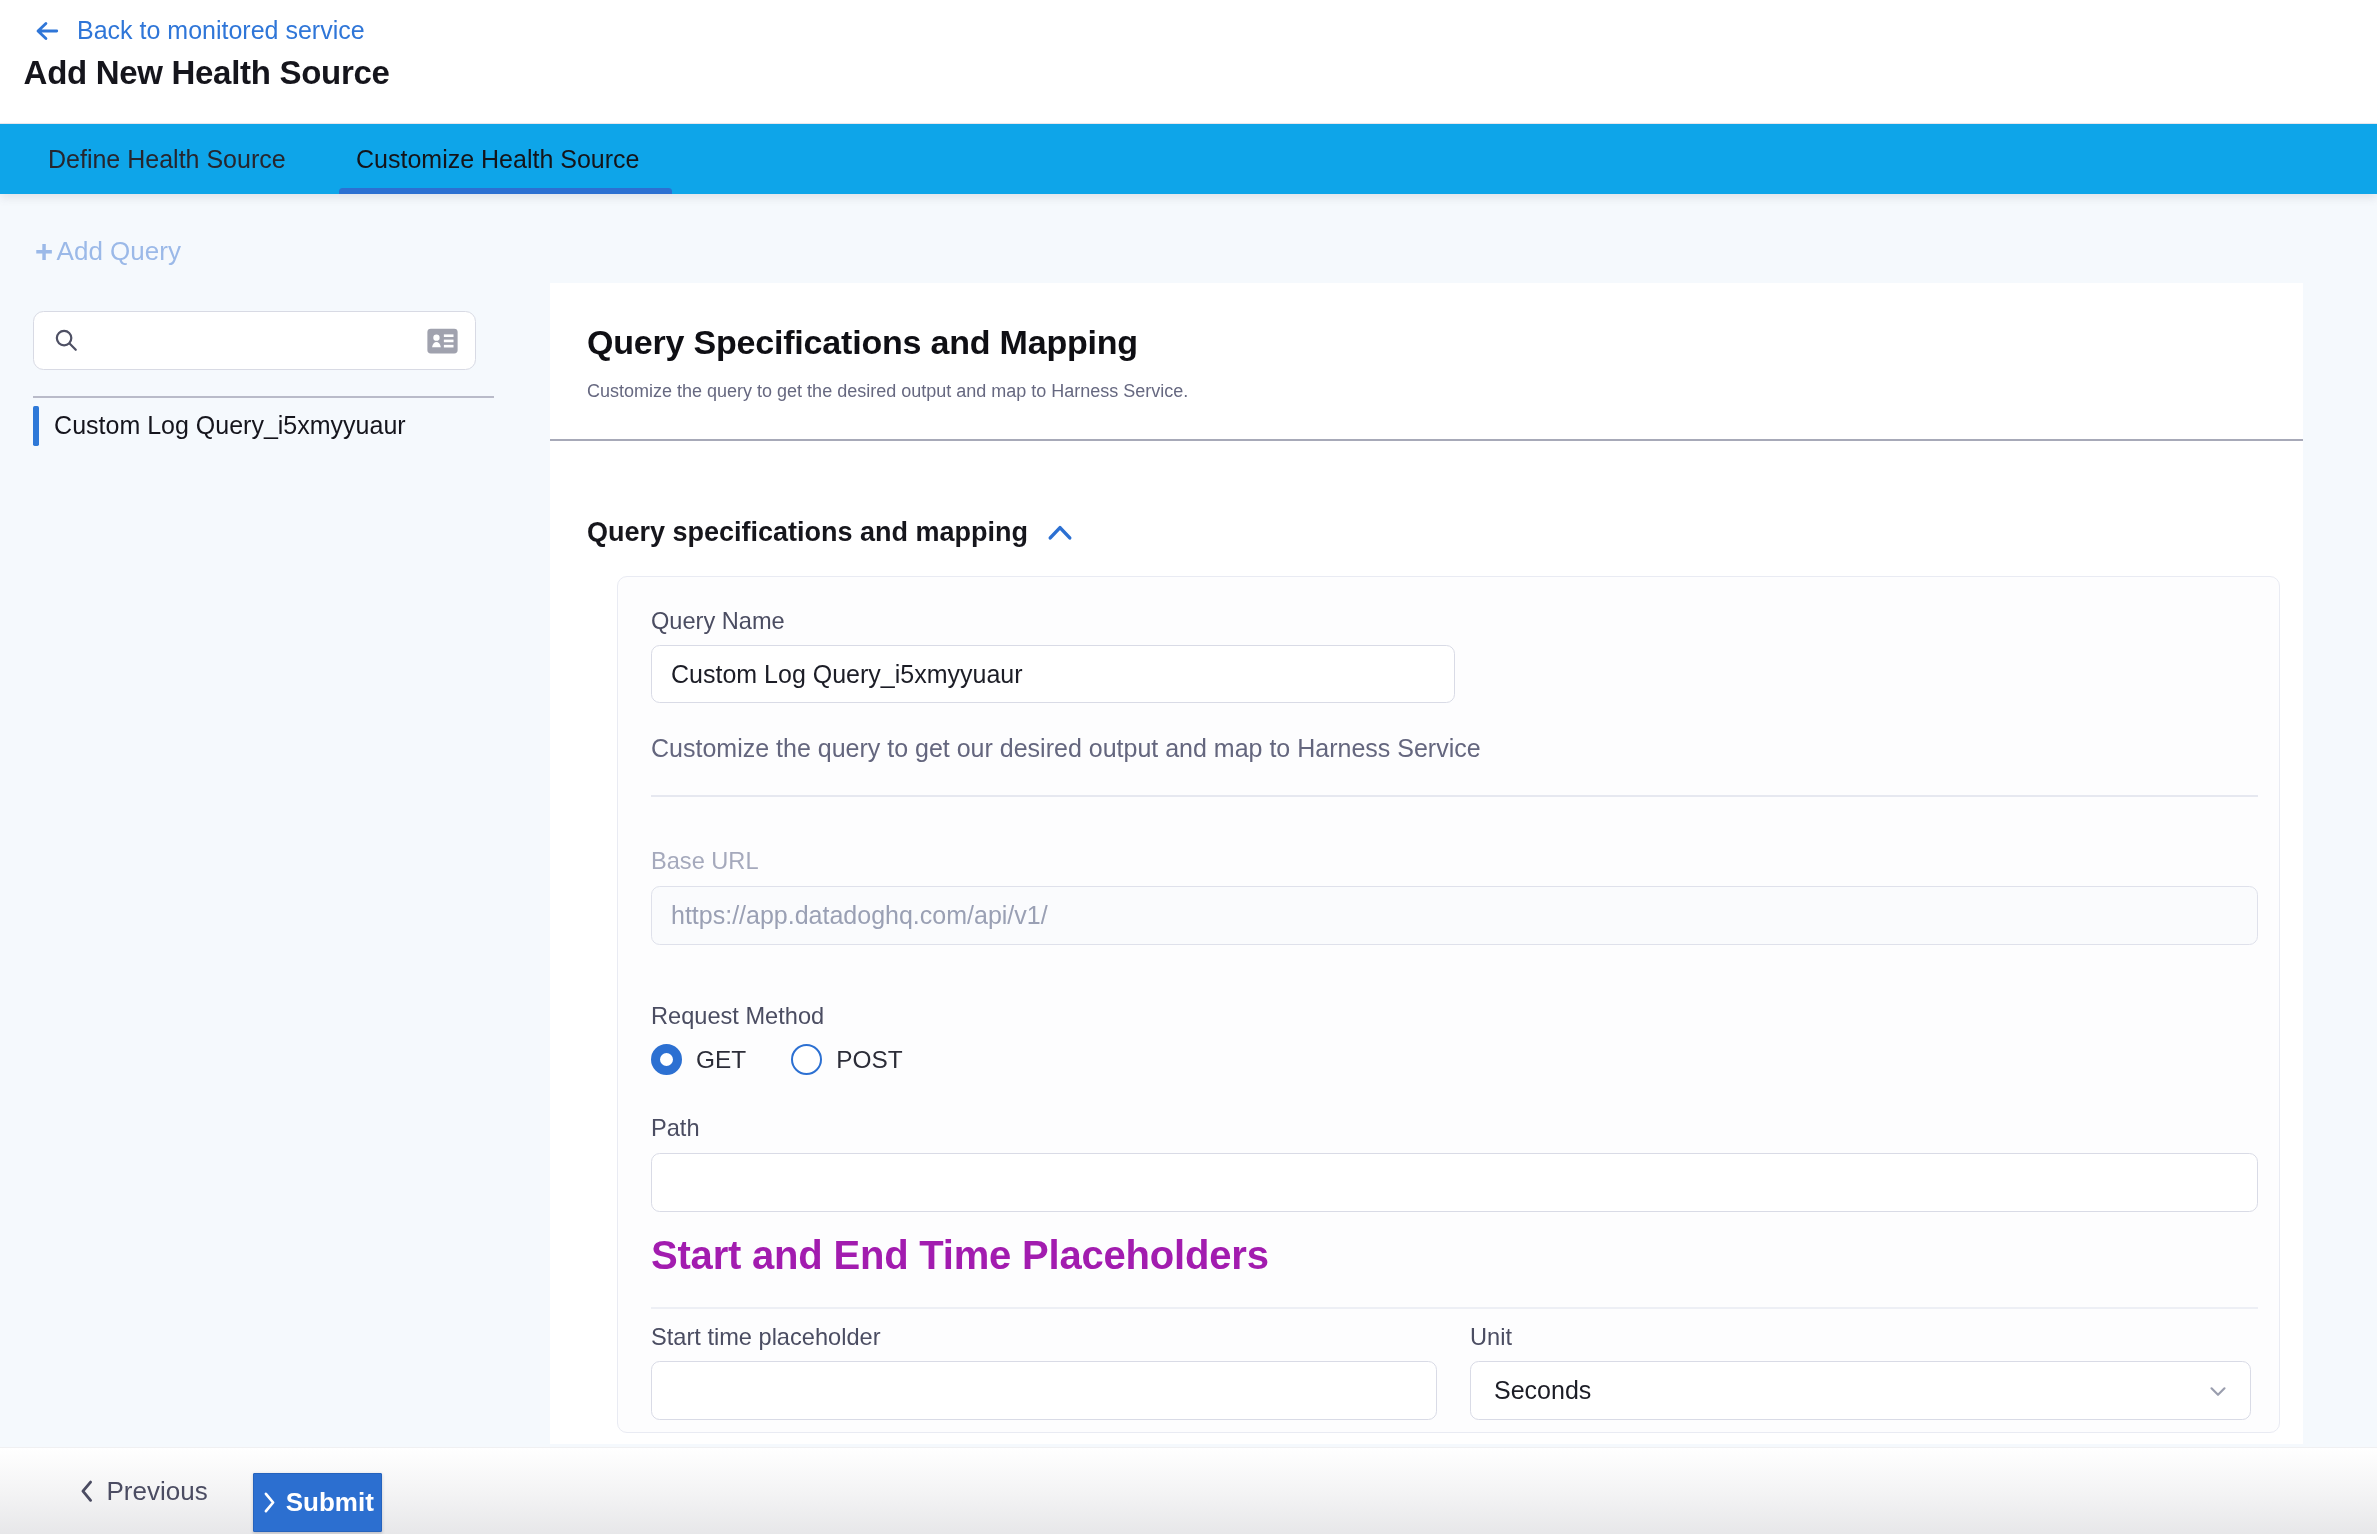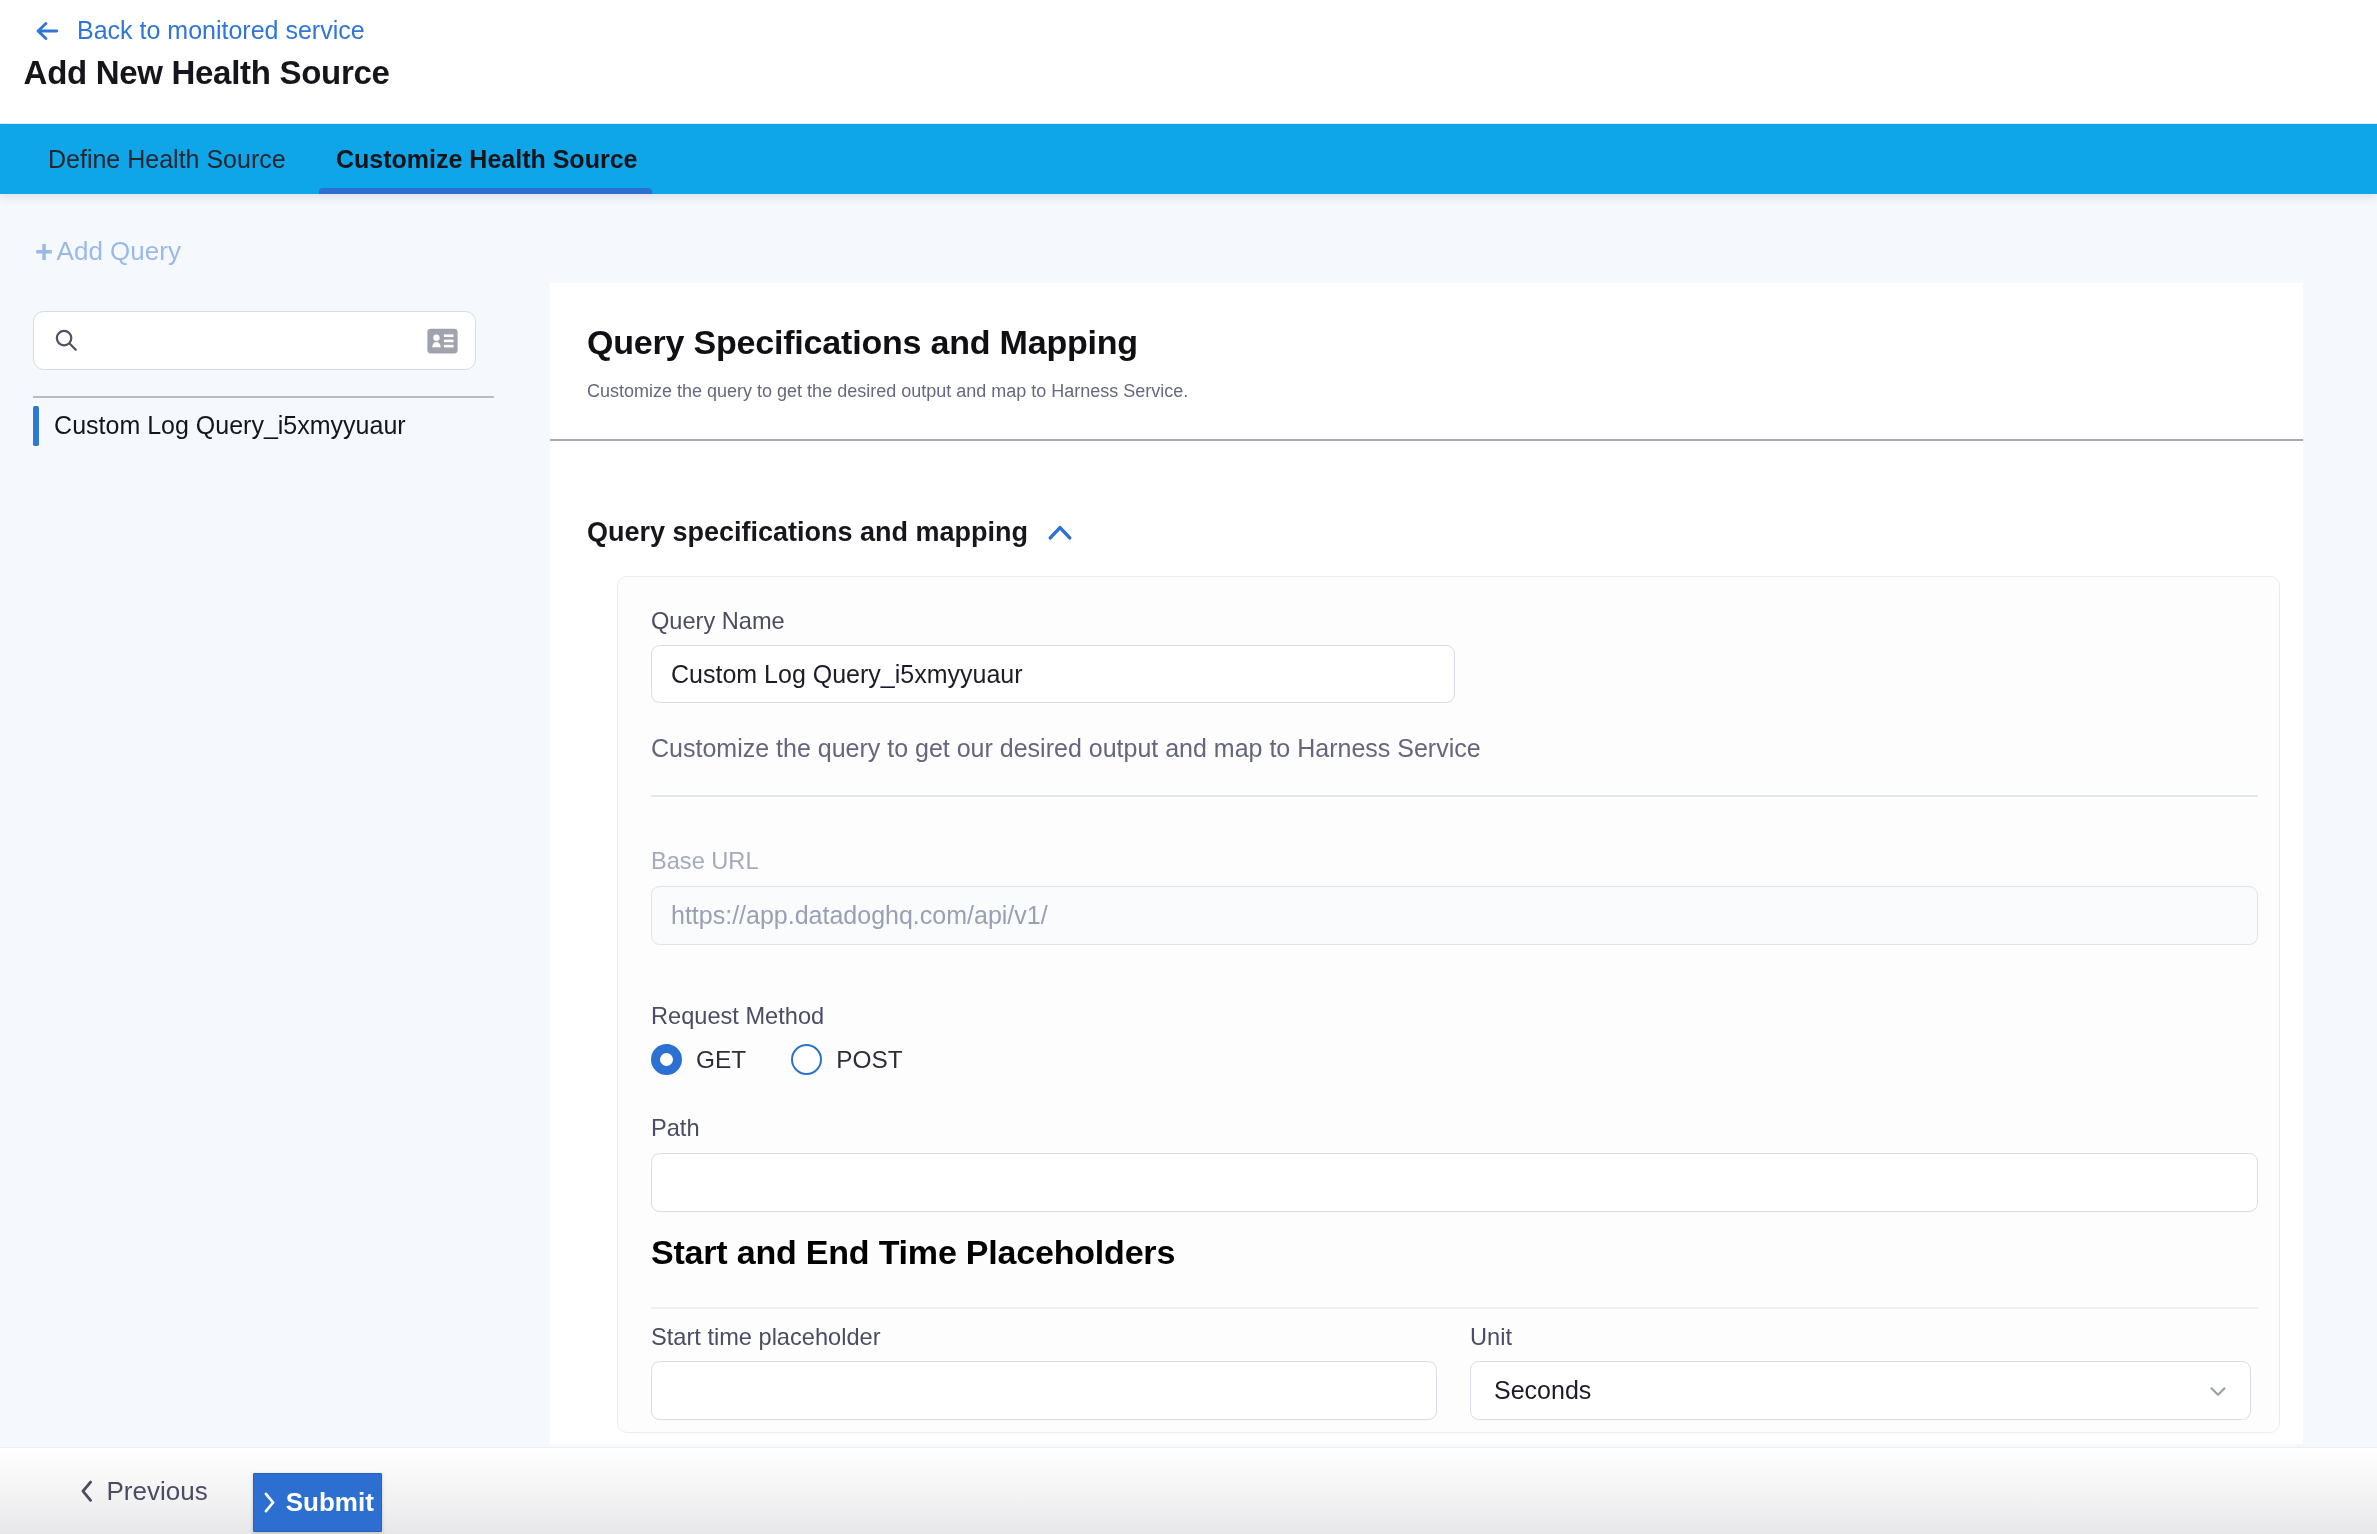--- a/index.html
+++ b/index.html
@@ -10,21 +10,21 @@
   
   .topbar { position:absolute; top:0; left:0; width:100%; height:124px; background:#ffffff; border-bottom:0.9px solid #e7e8ee; }
   .back-row { position:absolute; left:33px; top:14px; display:flex; align-items:center; gap:16px; color:#2f76d8; cursor:pointer; }
   .back-row span { font-size:25px; line-height:33px; }
   .page-title { position:absolute; left:23.6px; top:54px; font-size:33px; font-weight:bold; color:#15151c; letter-spacing:-0.3px; }
 
   
   .tabs { position:absolute; top:124px; left:0; width:100%; height:70px; background:#0ea5e9; box-shadow:0 5.2px 8.7px rgba(96,97,112,0.14); z-index:5; }
   .tab { position:absolute; top:0; height:70px; display:flex; align-items:center; font-size:25px; color:#26262e; cursor:pointer; }
   .tab-define { left:48px; }
-  .tab-customize { left:336px; font-weight:bold; color:#141419; }
+  .tab-customize { left:356px; font-weight:normal; color:#141419; }
   .tab-underline { position:absolute; left:-16.6px; bottom:0; width:333px; height:6.1px; background:#2c70d2; border-radius:3.5px 3.5px 0 0; }
 
   
   .content { position:absolute; top:194px; left:0; width:100%; height:1253px; background:#f5f9fd; }
 
   
   .add-query { position:absolute; left:35px; top:42px; display:flex; align-items:center; color:#9bb9e8; cursor:pointer; }
   .add-query .plus { font-size:31px; font-weight:bold; line-height:31px; margin-right:3.5px; }
   .add-query .aq-label { font-size:26px; }
   .searchbox { position:absolute; left:33px; top:117px; width:443px; height:59px; background:#ffffff; border:1.7px solid #d8dae4; border-radius:10.5px; display:flex; align-items:center; padding:0 15.7px 0 19px; }
@@ -58,21 +58,21 @@
   .base-input { left:33px; top:309px; width:1607px; height:59px; }
   .rm-label { left:33px; top:426px; }
   .radio-row { position:absolute; left:33px; top:464px; height:37px; display:flex; align-items:center; }
   .radio { width:31px; height:31px; border-radius:50%; background:#ffffff; }
   .radio.checked { border:9.6px solid #2c70d2; }
   .radio.unchecked { border:2.6px solid #2c70d2; }
   .radio-label { font-size:24.4px; color:#2c2d38; margin-left:14px; }
   .radio-gap { width:45px; }
   .path-label { left:33px; top:538px; }
   .path-input { left:33px; top:576px; width:1607px; height:59px; }
-  .tp-title { position:absolute; left:33px; top:656px; font-size:34px; font-weight:bold; color:#000000; letter-spacing:-0.2px; }
+  .tp-title { position:absolute; left:33px; top:656px; font-size:40px; font-weight:bold; color:#a21caf; letter-spacing:-0.2px; }
   .div2 { position:absolute; left:33px; top:730px; width:1607px; height:1.7px; background:#edeff5; }
   .st-label { left:33px; top:747px; }
   .st-input { left:33px; top:784px; width:786px; height:59px; }
   .unit-label { left:852px; top:747px; }
   .unit-select { position:absolute; left:852px; top:784px; width:781px; height:59px; background:#ffffff; border:1.7px solid #d9dbe6; border-radius:8.7px; display:flex; align-items:center; justify-content:space-between; padding:0 19px 0 23px; cursor:pointer; }
   .unit-select .unit-value { font-size:25px; color:#1c1d26; }
 
   
   .footer { position:absolute; left:0; bottom:0; width:100%; height:87px; background:linear-gradient(180deg,#ffffff 0%,#f3f3f4 55%,#e7e7e9 100%); border-top:0.9px solid #f0f0f2; }
   .prev-btn { position:absolute; left:77px; top:0; height:87px; display:flex; align-items:center; gap:10.5px; background:none; border:none; color:#4b4c62; font-size:26px; font-family:"Liberation Sans", sans-serif; cursor:pointer; }

